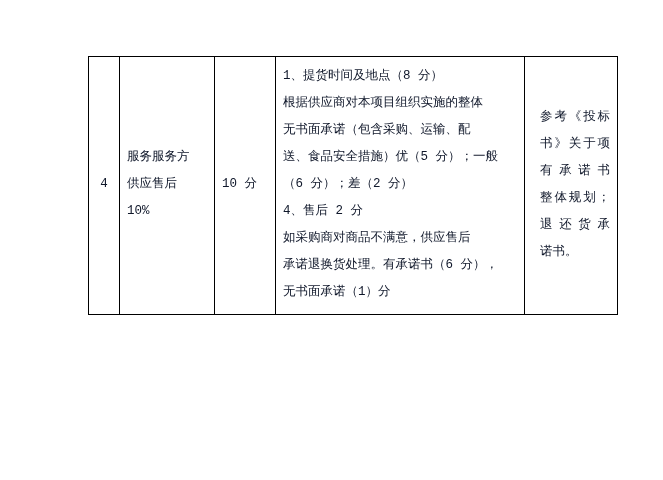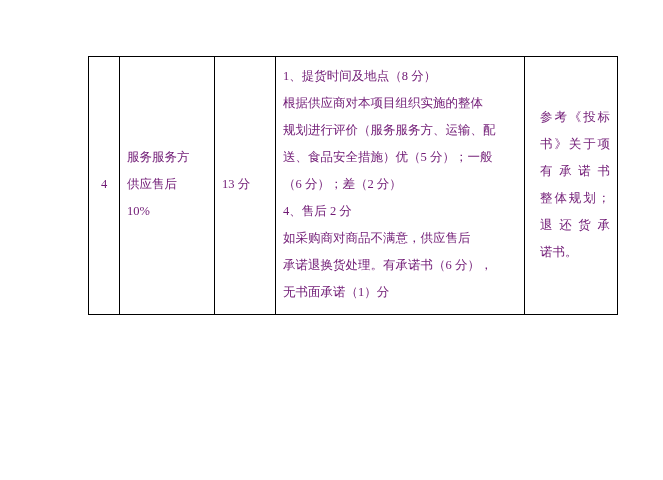--- a/index.html
+++ b/index.html
@@ -26,22 +26,22 @@
     width: 487px;
     border-collapse: collapse;
     table-layout: fixed;
   }
   .doc-table td {
     border: 1px solid #000000;
     vertical-align: middle;
     padding: 6px 7px 8px 7px;
     font-size: 12.5px;
     line-height: 27px;
-    color: #701a75;
-    font-family: Liberation Serif, serif;
+    color: #0f172a;
+    font-family: Liberation Mono, monospace;
   }
   td.col-no {
     width: 26px;
     text-align: center;
     padding-left: 2px;
     padding-right: 2px;
   }
   td.col-item {
     width: 80px;
     margin-left: 20px;
@@ -88,26 +88,26 @@
       <tr>
         <td class="col-no">
           <span class="cell-line">4</span>
         </td>
         <td class="col-item">
           <span class="cell-line">服务服务方</span>
           <span class="cell-line">供应售后</span>
           <span class="cell-line last">10%</span>
         </td>
         <td class="col-score">
-          <span class="cell-line">13 分</span>
+          <span class="cell-line">10 分</span>
         </td>
         <td class="col-criteria">
           <span class="cell-line">1、提货时间及地点（8 分）</span>
           <span class="cell-line">根据供应商对本项目组织实施的整体</span>
-          <span class="cell-line">规划进行评价（服务服务方、运输、配</span>
+          <span class="cell-line">无书面承诺（包含采购、运输、配</span>
           <span class="cell-line">送、食品安全措施）优（5 分）；一般</span>
           <span class="cell-line">（6 分）；差（2 分）</span>
           <span class="cell-line">4、售后 2 分</span>
           <span class="cell-line">如采购商对商品不满意，供应售后</span>
           <span class="cell-line">承诺退换货处理。有承诺书（6 分），</span>
           <span class="cell-line">无书面承诺（1）分</span>
         </td>
         <td class="col-ref">
           <span class="cell-line">参考《投标</span>
           <span class="cell-line">书》关于项</span>

